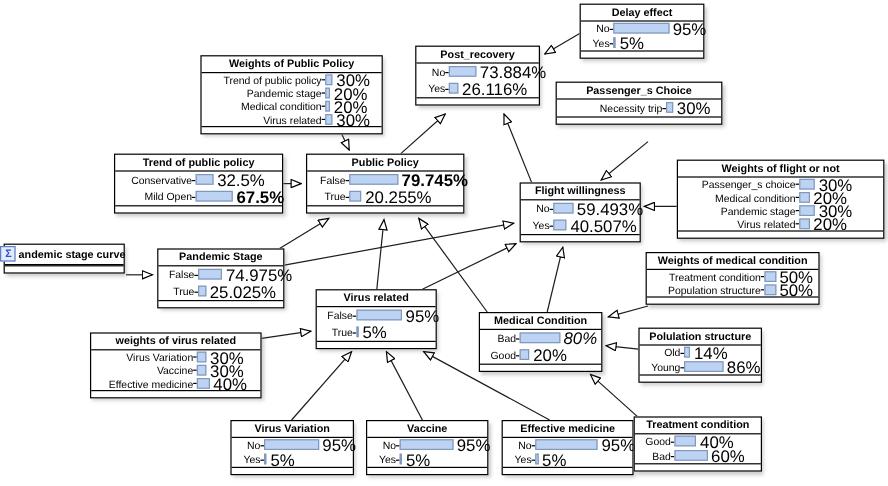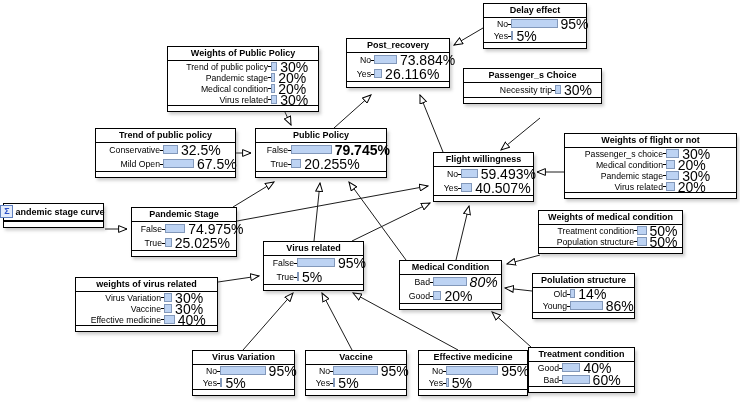--- a/index.html
+++ b/index.html
@@ -168,21 +168,21 @@
           <span class="track">
             <span class="bar" style="width: 32.5%;"></span>
             <span class="val" style="left: 32.5%;">32.5%</span>
           </span>
         </div>
         <div class="row">
           <span class="lbl" style="width: 64px;">Mild Open</span>
           <span class="tick"></span>
           <span class="track">
             <span class="bar" style="width: 67.5%;"></span>
-            <span class="val" style="left: 67.5%;">67.5%</span>
+            <span class="val" style="left: 67.5%; font-weight: bold;">67.5%</span>
           </span>
         </div>
         <div class="strip"></div>
       </div>
       <div class="node tall wide" style="left: 255px; top: 128px; width: 132px;">
         <div class="title">
           <span>Public Policy</span>
         </div>
         <div class="row">
           <span class="lbl" style="width: 32px;">False</span>

